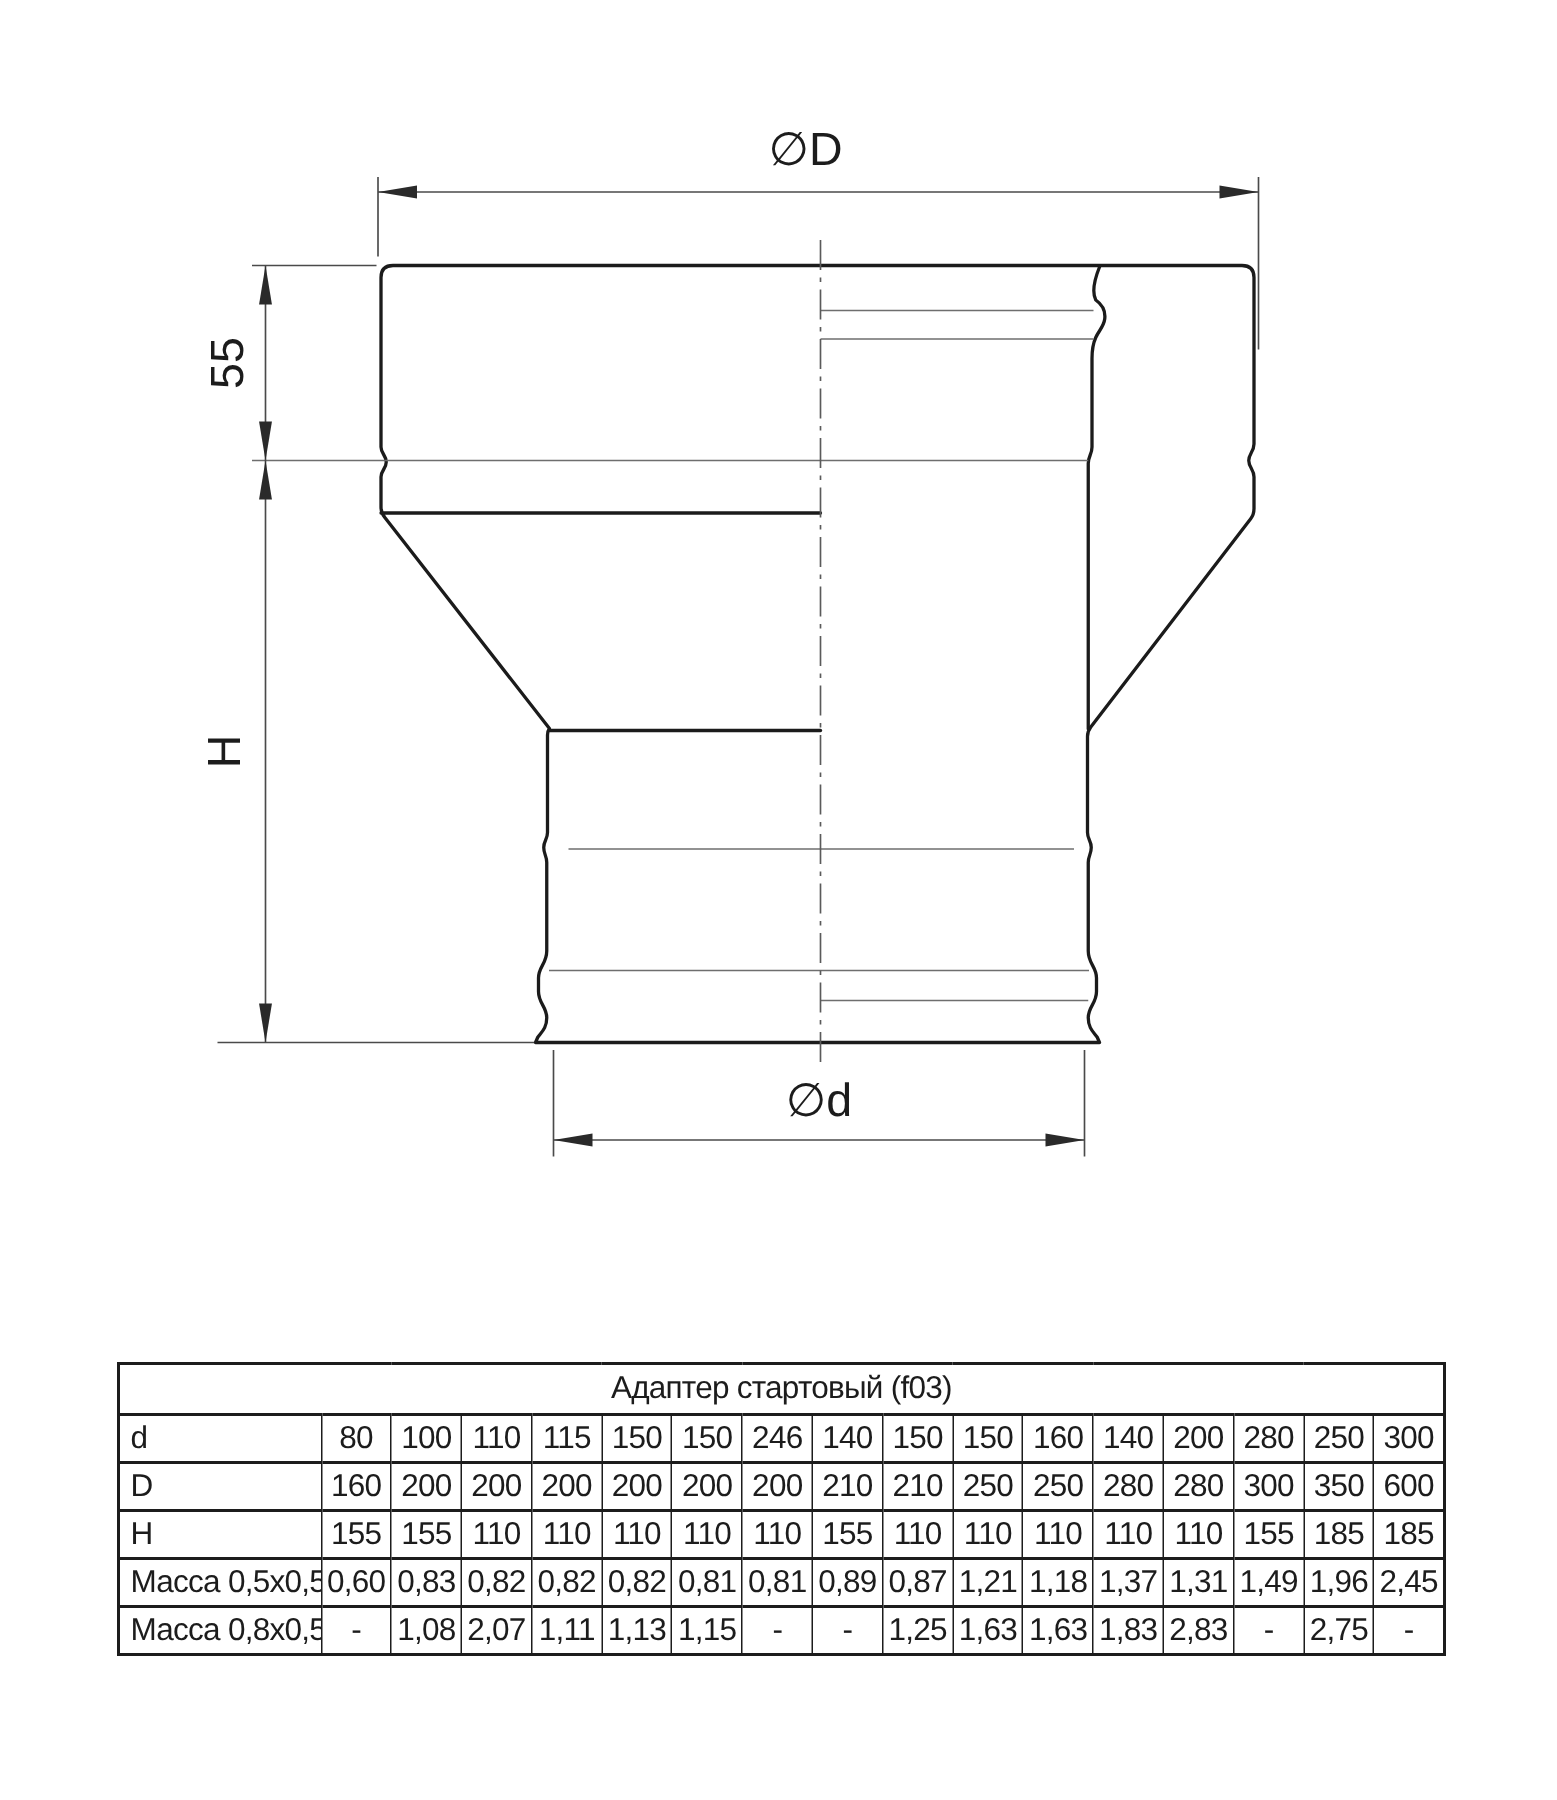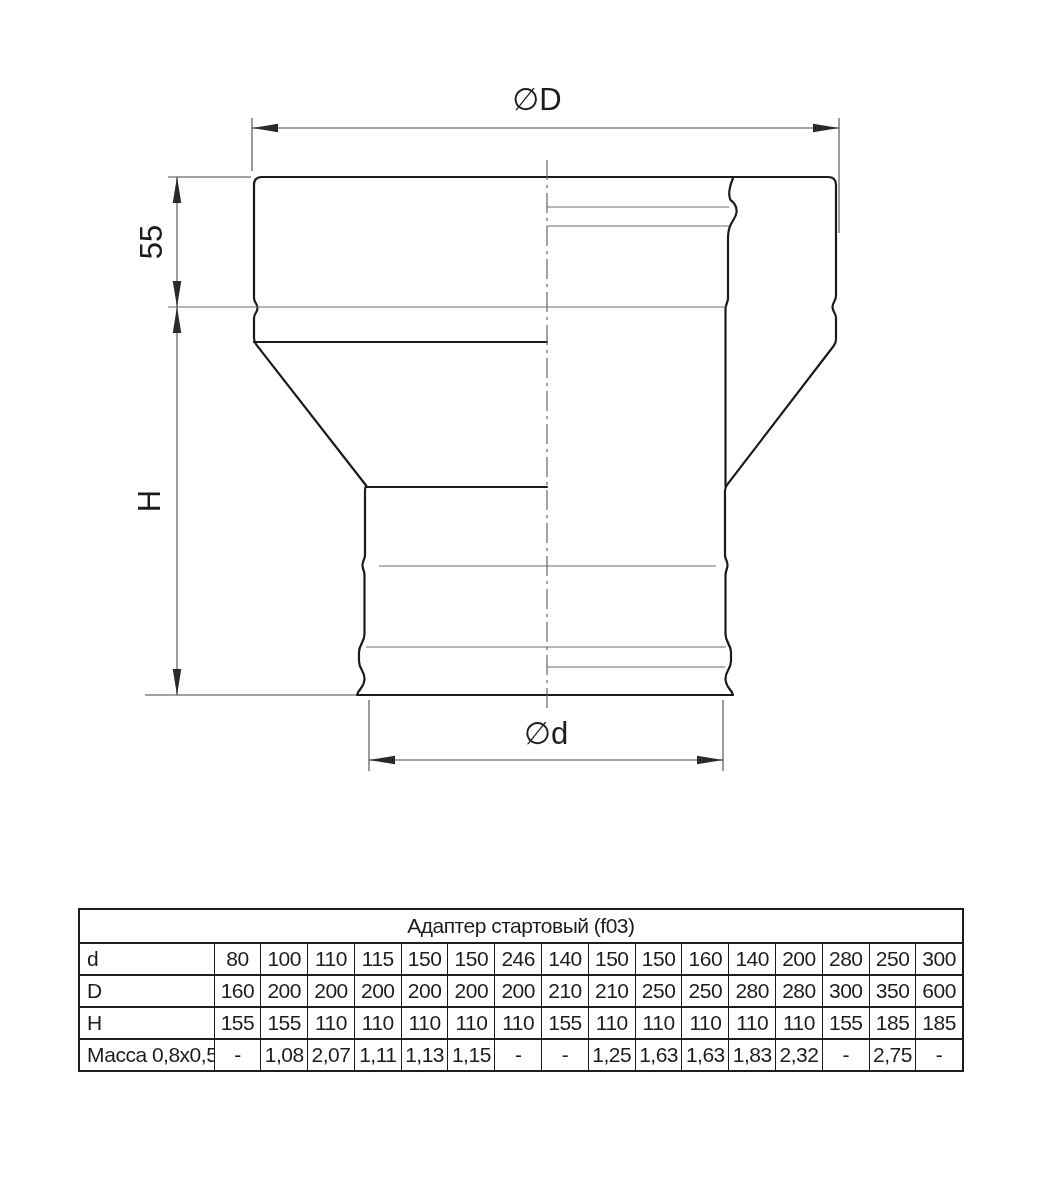--- a/index.html
+++ b/index.html
@@ -189,32 +189,51 @@
         <td>110</td>
         <td>110</td>
         <td>110</td>
         <td>110</td>
         <td>110</td>
         <td>155</td>
         <td>185</td>
         <td>185</td>
       </tr>
       <tr>
+        <th class="row-label">Масса 0,5x0,5</th>
+        <td>0,60</td>
+        <td>0,83</td>
+        <td>0,82</td>
+        <td>0,82</td>
+        <td>0,82</td>
+        <td>0,81</td>
+        <td>0,81</td>
+        <td>0,89</td>
+        <td>0,87</td>
+        <td>1,21</td>
+        <td>1,18</td>
+        <td>1,37</td>
+        <td>1,31</td>
+        <td>1,49</td>
+        <td>1,96</td>
+        <td>2,45</td>
+      </tr>
+      <tr>
         <th class="row-label">Масса 0,8x0,5</th>
         <td>-</td>
         <td>1,08</td>
         <td>2,07</td>
         <td>1,11</td>
         <td>1,13</td>
         <td>1,15</td>
         <td>-</td>
         <td>-</td>
         <td>1,25</td>
         <td>1,63</td>
         <td>1,63</td>
         <td>1,83</td>
-        <td>2,32</td>
+        <td>2,83</td>
         <td>-</td>
         <td>2,75</td>
         <td>-</td>
       </tr>
     </tbody>
 </table>
 
 </body></html>

